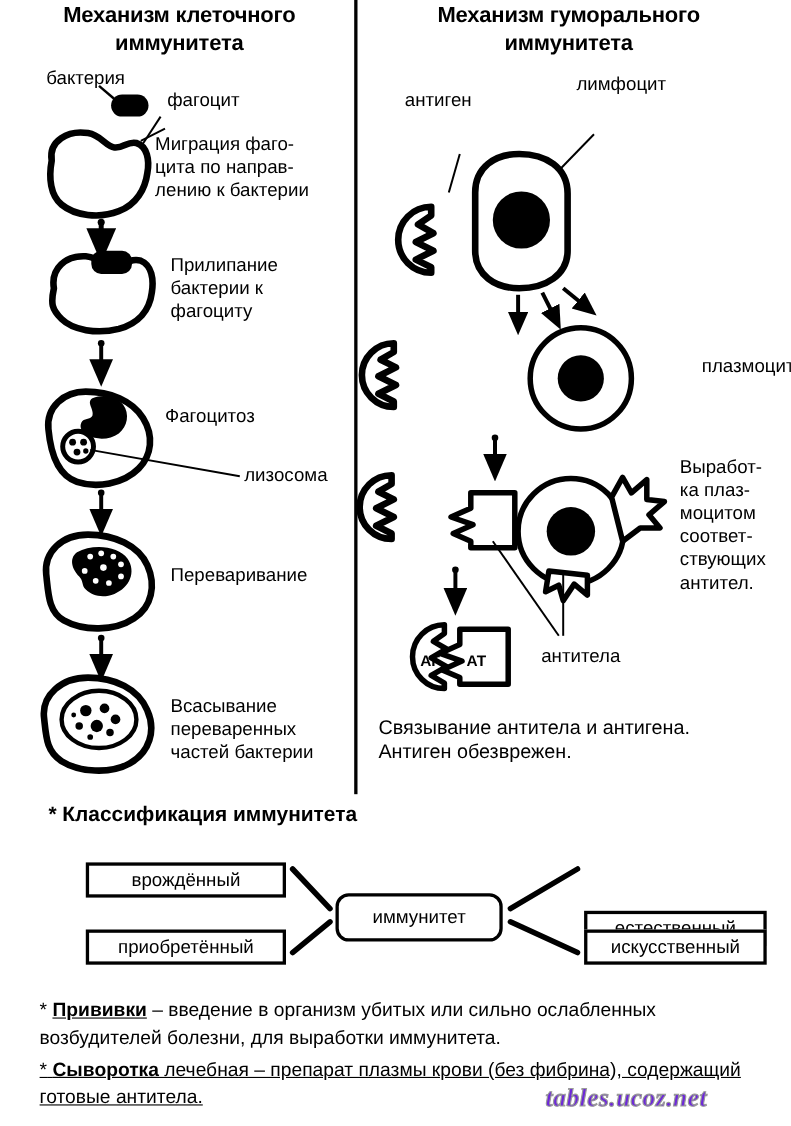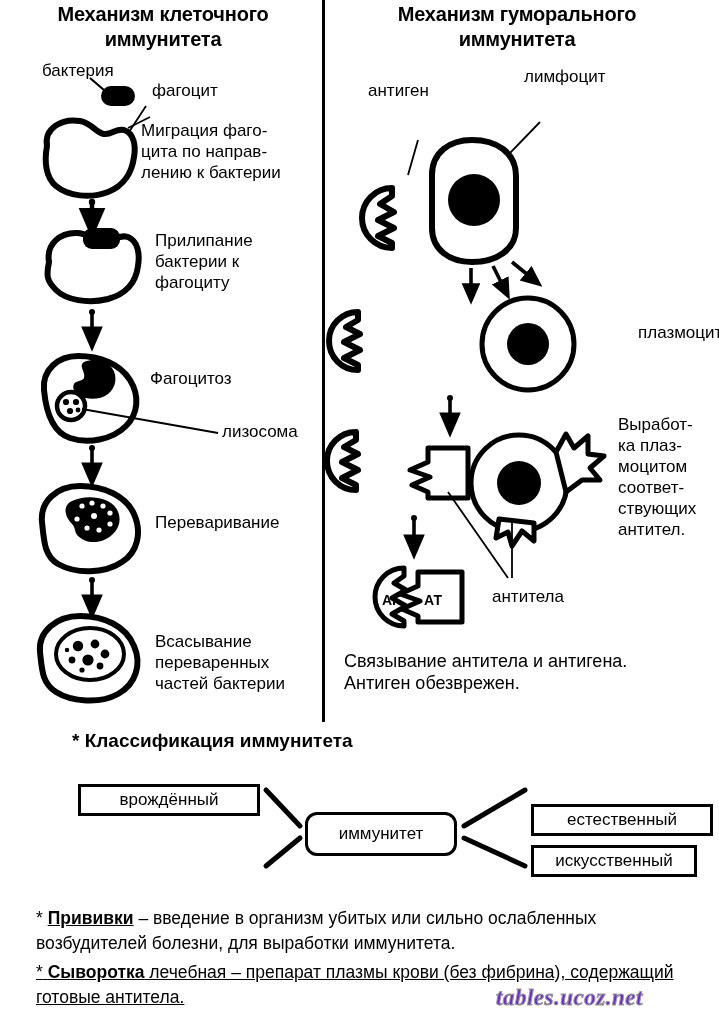--- a/index.html
+++ b/index.html
@@ -53,39 +53,38 @@
   
   #art { position: absolute; left: 0; top: 0; width: 719px; height: 1024px; }
 
   
   #class-heading {
     position: absolute;
     left: 44px; top: 729px;
     font-weight: bold;
     font-size: 19px;
     line-height: 24px;
-    margin-left: 28px;
   }
   .cbox {
     position: absolute;
     border: 3px solid #000;
     background: #fff;
     display: flex; align-items: center; justify-content: center;
     font-size: 17px;
     line-height: 20px;
     text-align: center;
   }
   #cbox-center {
     border-radius: 12px;
     border-width: 3px;
   }
   #cbox-innate    { left: 78px;  top: 784px; width: 182px; height: 32px; }
   #cbox-acquired  { left: 78px;  top: 845px; width: 182px; height: 32px; }
   #cbox-center    { left: 305px; top: 812px; width: 152px; height: 44px; }
-  #cbox-natural   { left: 531px; top: 804px; width: 182px; height: 32px; }
+  #cbox-natural   { left: 531px; top: 828px; width: 166px; height: 32px; }
   #cbox-artificial{ left: 531px; top: 845px; width: 166px; height: 32px; }
 
   
   .para {
     position: absolute;
     font-size: 17.5px;
     line-height: 25px;
     left: 36px;
     width: 676px;
   }
@@ -340,20 +339,23 @@
   <div class="lbl" style="left:424px; top:590px; font-size:14px; font-weight:bold;">АТ</div>
 
   <div class="lbl big" style="left:344px; top:650px; width:360px;">Связывание антитела и антигена.
 Антиген обезврежен.</div>
 
   <div id="class-heading">* Классификация иммунитета</div>
 
   <div class="cbox" id="cbox-innate">
     <span>врождённый</span>
   </div>
+  <div class="cbox" id="cbox-acquired">
+    <span>приобретённый</span>
+  </div>
   <div class="cbox" id="cbox-center">
     <span>иммунитет</span>
   </div>
   <div class="cbox" id="cbox-natural">
     <span>естественный</span>
   </div>
   <div class="cbox" id="cbox-artificial">
     <span>искусственный</span>
   </div>
 

